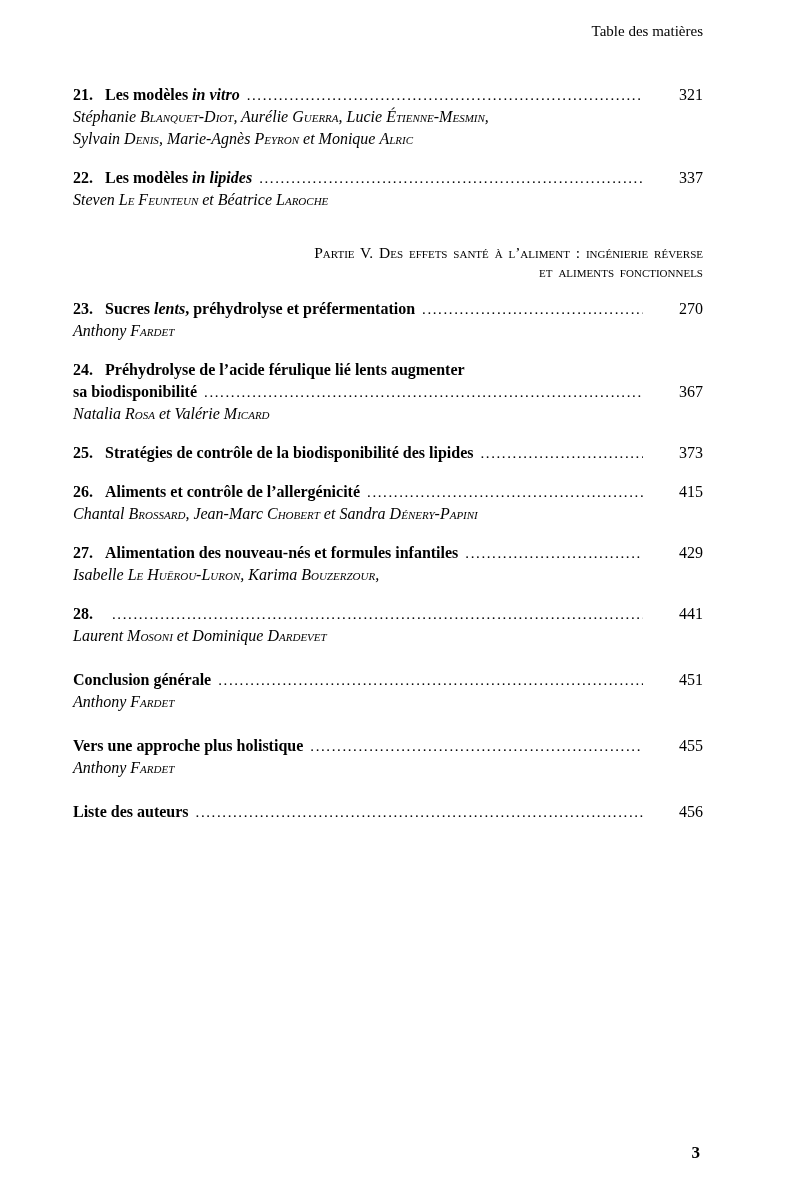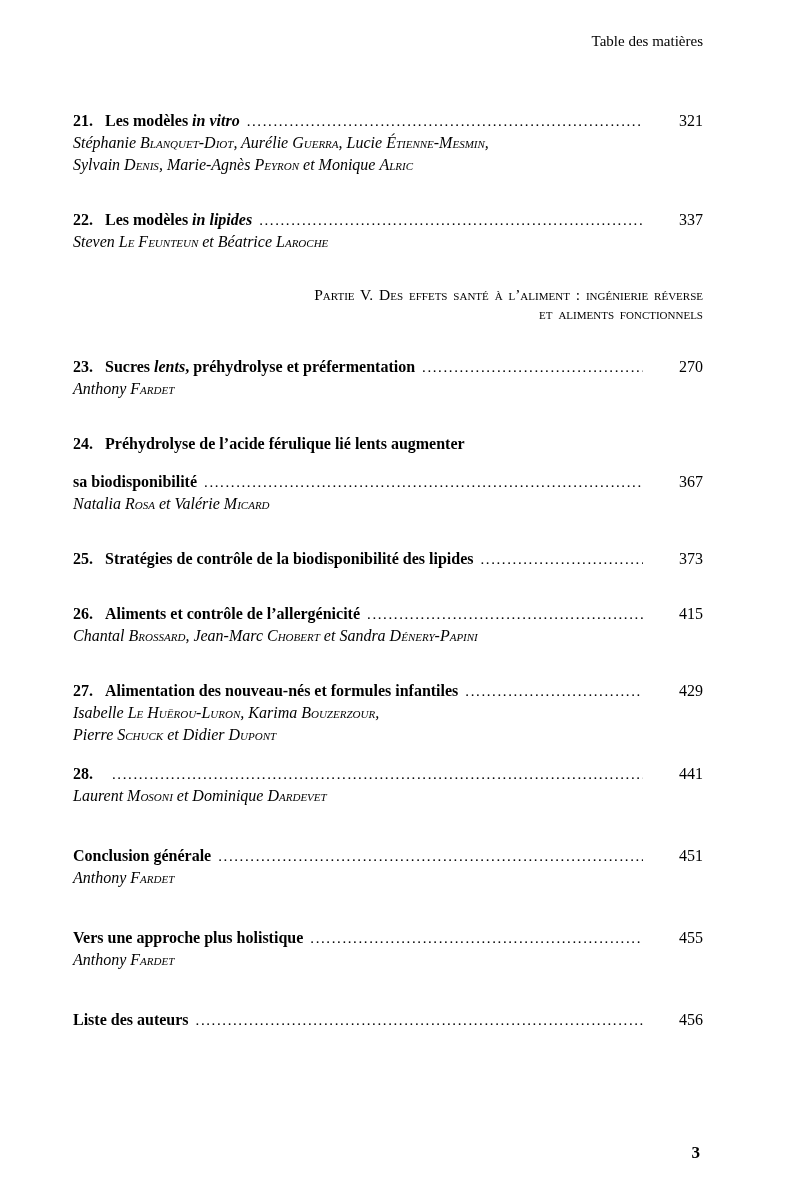--- a/index.html
+++ b/index.html
@@ -6,41 +6,41 @@
   .page {
     position: relative;
     width: 800px;
     height: 1200px;
     background: #ffffff;
     color: #000000;
     font-family: "Liberation Serif", "DejaVu Serif", serif;
     overflow: hidden;
   }
   .content {
-    padding: 30px 97px 0 73px; 
+    padding: 20px 97px 0 73px; 
   }
   .running-header {
     text-align: right;
     font-size: 15px;
     line-height: 22px;
   }
   .toc-part { margin: 0; }
   #part1 { margin-top: 42px; }
   .entry { margin-top: 17px; }
   #part1 .entry:first-child { margin-top: 0; }
   .entry--standalone { margin-top: 22px; }
   .title-row {
     display: flex;
     align-items: flex-end;
     font-weight: bold;
     font-size: 16px;
     line-height: 22px;
   }
   .num { flex: none; margin-right: 12px; }
-  .ttl { flex: none; white-space: nowrap; margin-top: 16px; }
+  .ttl { flex: none; white-space: nowrap; }
   .ttl i { font-style: italic; }
   .leader {
     flex: 1;
     min-width: 0;
     overflow: hidden;
     white-space: nowrap;
     margin-left: 7px;
     font-weight: normal;
     font-size: 15px;
     letter-spacing: 1.6px;
@@ -150,21 +150,20 @@
           <div class="authors">Chantal <span class="sc">Brossard</span>, Jean-Marc <span class="sc">Chobert</span> et Sandra <span class="sc">Dénery-Papini</span></div>
         </div>
         <div class="entry">
           <div class="title-row">
             <span class="num">27.</span>
             <span class="ttl">Alimentation des nouveau-nés et formules infantiles</span>
             <span class="leader">........................................................................................................................................................................................................</span>
             <span class="pageno">429</span>
           </div>
           <div class="authors">Isabelle <span class="sc">Le Huërou-Luron</span>, Karima <span class="sc">Bouzerzour</span>,</div>
-          <div class="authors">Pierre <span class="sc">Schuck</span> et Didier <span class="sc">Dupont</span></div>
         </div>
         <div class="entry">
           <div class="title-row">
             <span class="num">28.</span>
             <span class="leader">........................................................................................................................................................................................................</span>
             <span class="pageno">441</span>
           </div>
           <div class="authors">Laurent <span class="sc">Mosoni</span> et Dominique <span class="sc">Dardevet</span></div>
         </div>
         <div class="entry entry--standalone">

